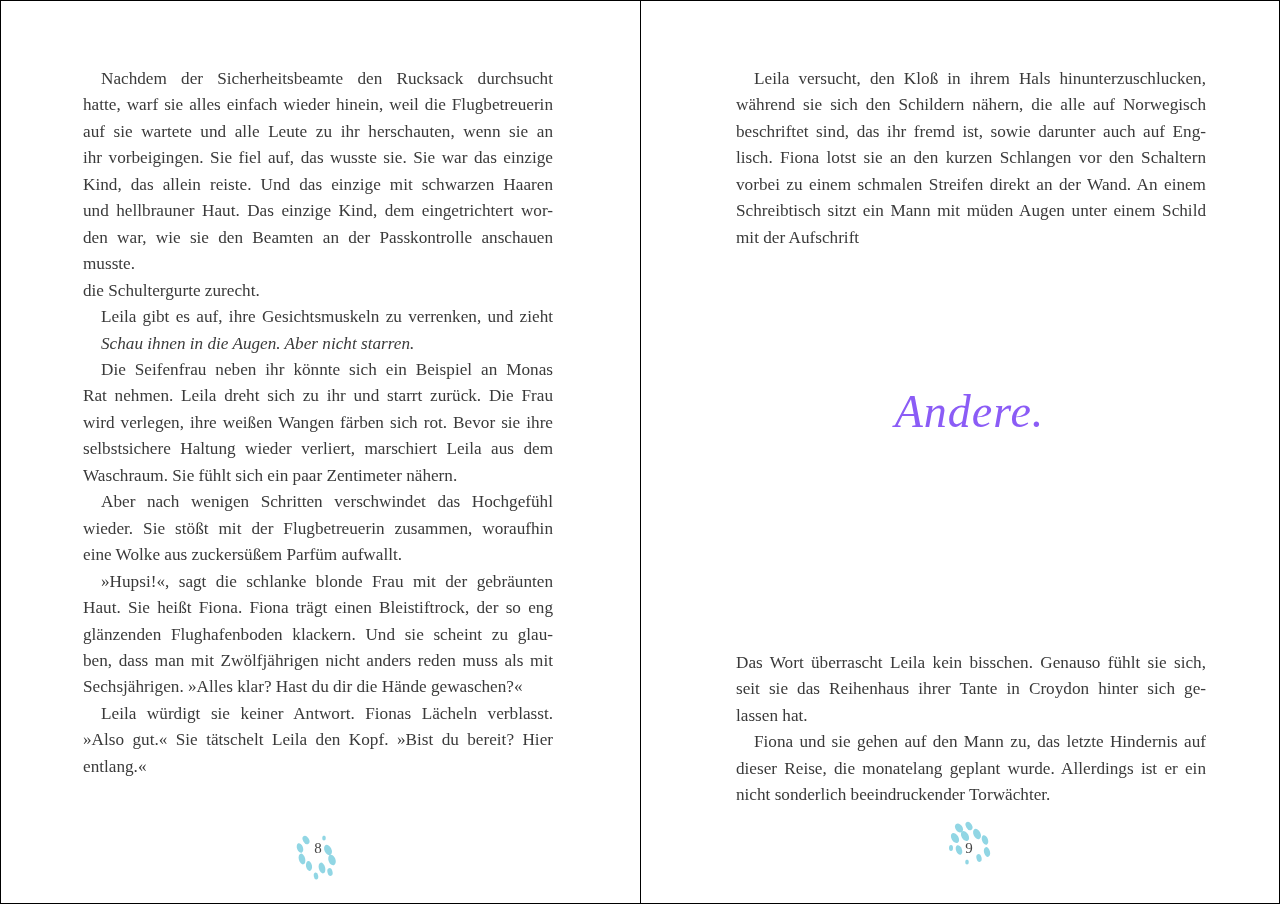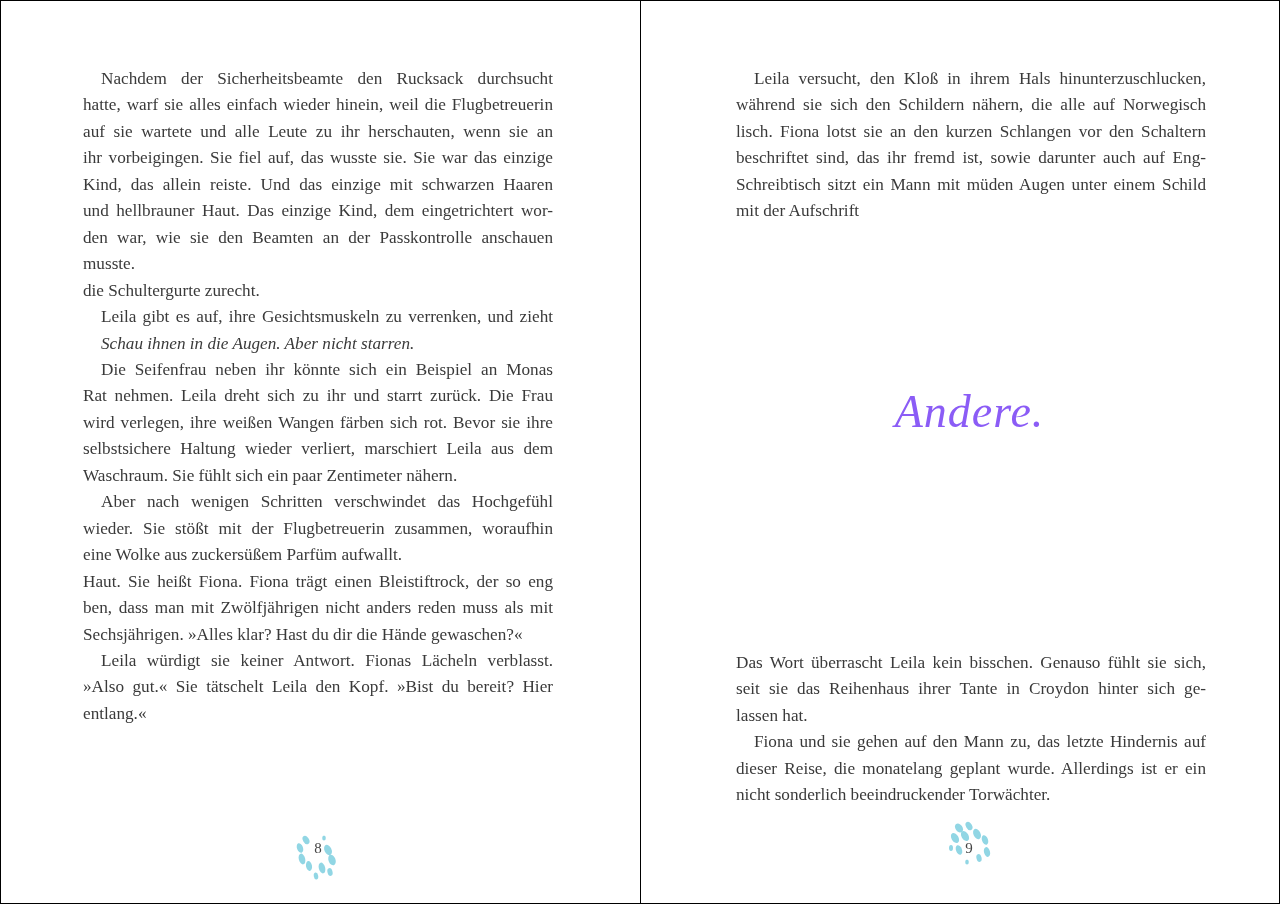--- a/index.html
+++ b/index.html
@@ -125,21 +125,23 @@
       <span class="line indent">Leila gibt es auf, ihre Gesichtsmuskeln zu verrenken, und zieht</span>
       <span class="line indent last" style="font-style: italic;">Schau ihnen in die Augen. Aber nicht starren.</span>
       <span class="line indent">Die Seifenfrau neben ihr könnte sich ein Beispiel an Monas</span>
       <span class="line">Rat nehmen. Leila dreht sich zu ihr und starrt zurück. Die Frau</span>
       <span class="line">wird verlegen, ihre weißen Wangen färben sich rot. Bevor sie ihre</span>
       <span class="line">selbstsichere Haltung wieder verliert, marschiert Leila aus dem</span>
       <span class="line last">Waschraum. Sie fühlt sich ein paar Zentimeter nähern.</span>
       <span class="line indent">Aber nach wenigen Schritten verschwindet das Hochgefühl</span>
       <span class="line">wieder. Sie stößt mit der Flugbetreuerin zusammen, woraufhin</span>
       <span class="line last">eine Wolke aus zuckersüßem Parfüm aufwallt.</span>
+      <span class="line indent">»Hupsi!«, sagt die schlanke blonde Frau mit der gebräunten</span>
       <span class="line">Haut. Sie heißt Fiona. Fiona trägt einen Bleistiftrock, der so eng</span>
+      <span class="line">glänzenden Flughafenboden klackern. Und sie scheint zu glau-</span>
       <span class="line">ben, dass man mit Zwölfjährigen nicht anders reden muss als mit</span>
       <span class="line last">Sechsjährigen. »Alles klar? Hast du dir die Hände gewaschen?«</span>
       <span class="line indent">Leila würdigt sie keiner Antwort. Fionas Lächeln verblasst.</span>
       <span class="line">»Also gut.« Sie tätschelt Leila den Kopf. »Bist du bereit? Hier</span>
       <span class="line last">entlang.«</span>
     </div>
 
   <div class="folio">
     <svg width="60" height="60" viewBox="0 0 60 60">
       <g fill="#7ecfe0" opacity="0.85">
@@ -156,22 +158,23 @@
       </g>
     </svg>
     <div class="folio-num">8</div>
   </div>
 </div>
 
 <div class="page page-right">
   <div class="text-block top" id="right-top-lines">
       <span class="line indent">Leila versucht, den Kloß in ihrem Hals hinunterzuschlucken,</span>
       <span class="line">während sie sich den Schildern nähern, die alle auf Norwegisch</span>
+      <span class="line">beschriftet sind, das ihr fremd ist, sowie darunter auch auf Eng-</span>
       <span class="line">lisch. Fiona lotst sie an den kurzen Schlangen vor den Schaltern</span>
-      <span class="line">beschriftet sind, das ihr fremd ist, sowie darunter auch auf Eng-</span>
+      <span class="line">vorbei zu einem schmalen Streifen direkt an der Wand. An einem</span>
       <span class="line">Schreibtisch sitzt ein Mann mit müden Augen unter einem Schild</span>
       <span class="line last">mit der Aufschrift</span>
     </div>
 
   <div class="display-word">Andere.</div>
 
   <div class="text-block bottom" id="right-bottom-lines">
       <span class="line">Das Wort überrascht Leila kein bisschen. Genauso fühlt sie sich,</span>
       <span class="line">seit sie das Reihenhaus ihrer Tante in Croydon hinter sich ge-</span>
       <span class="line last">lassen hat.</span>

